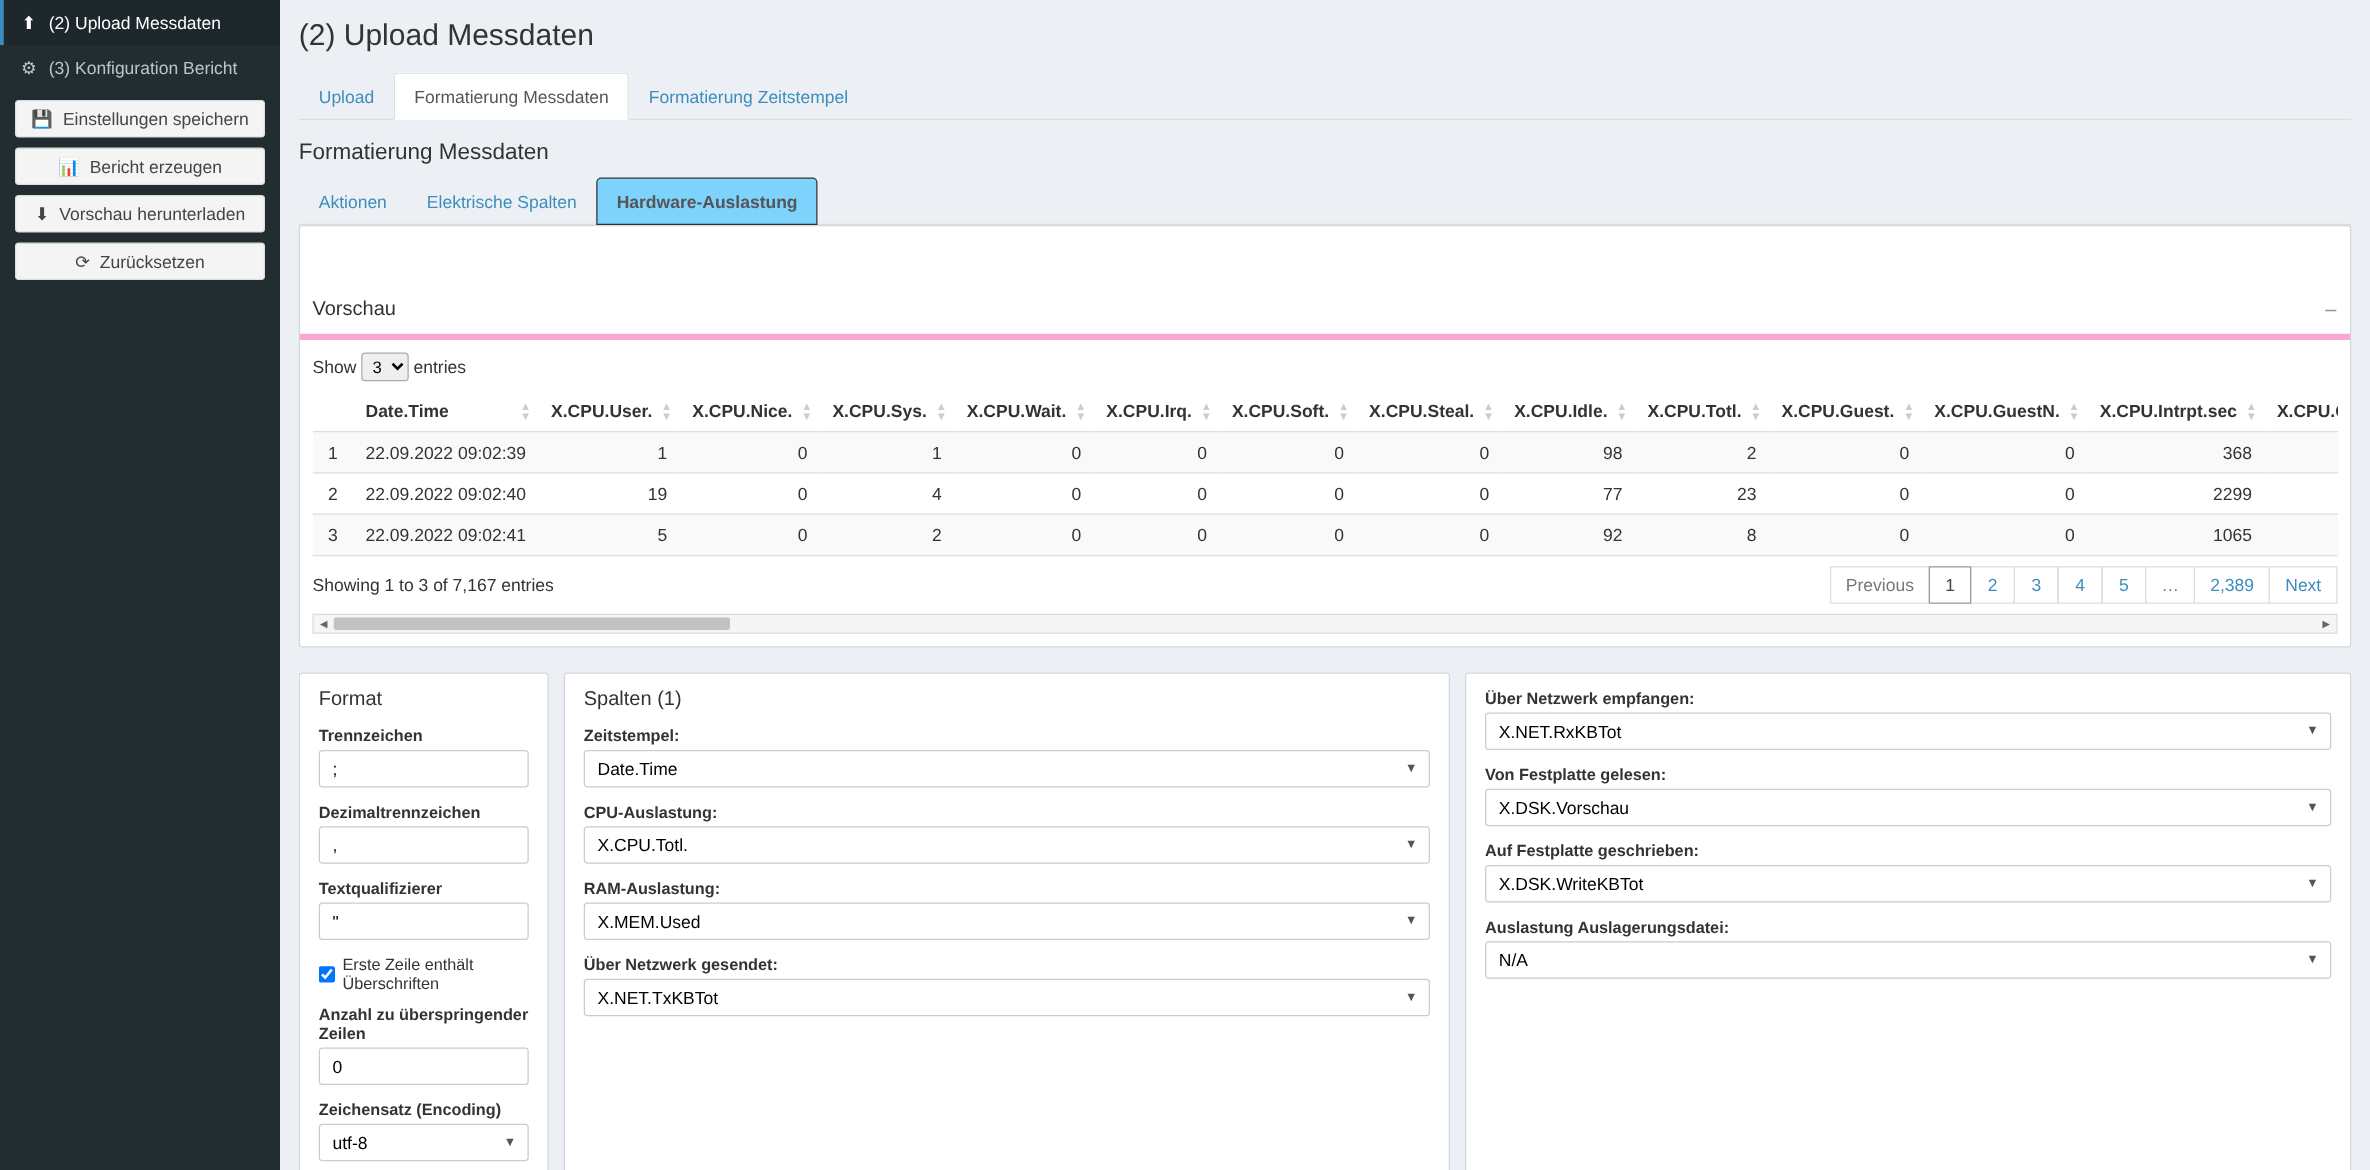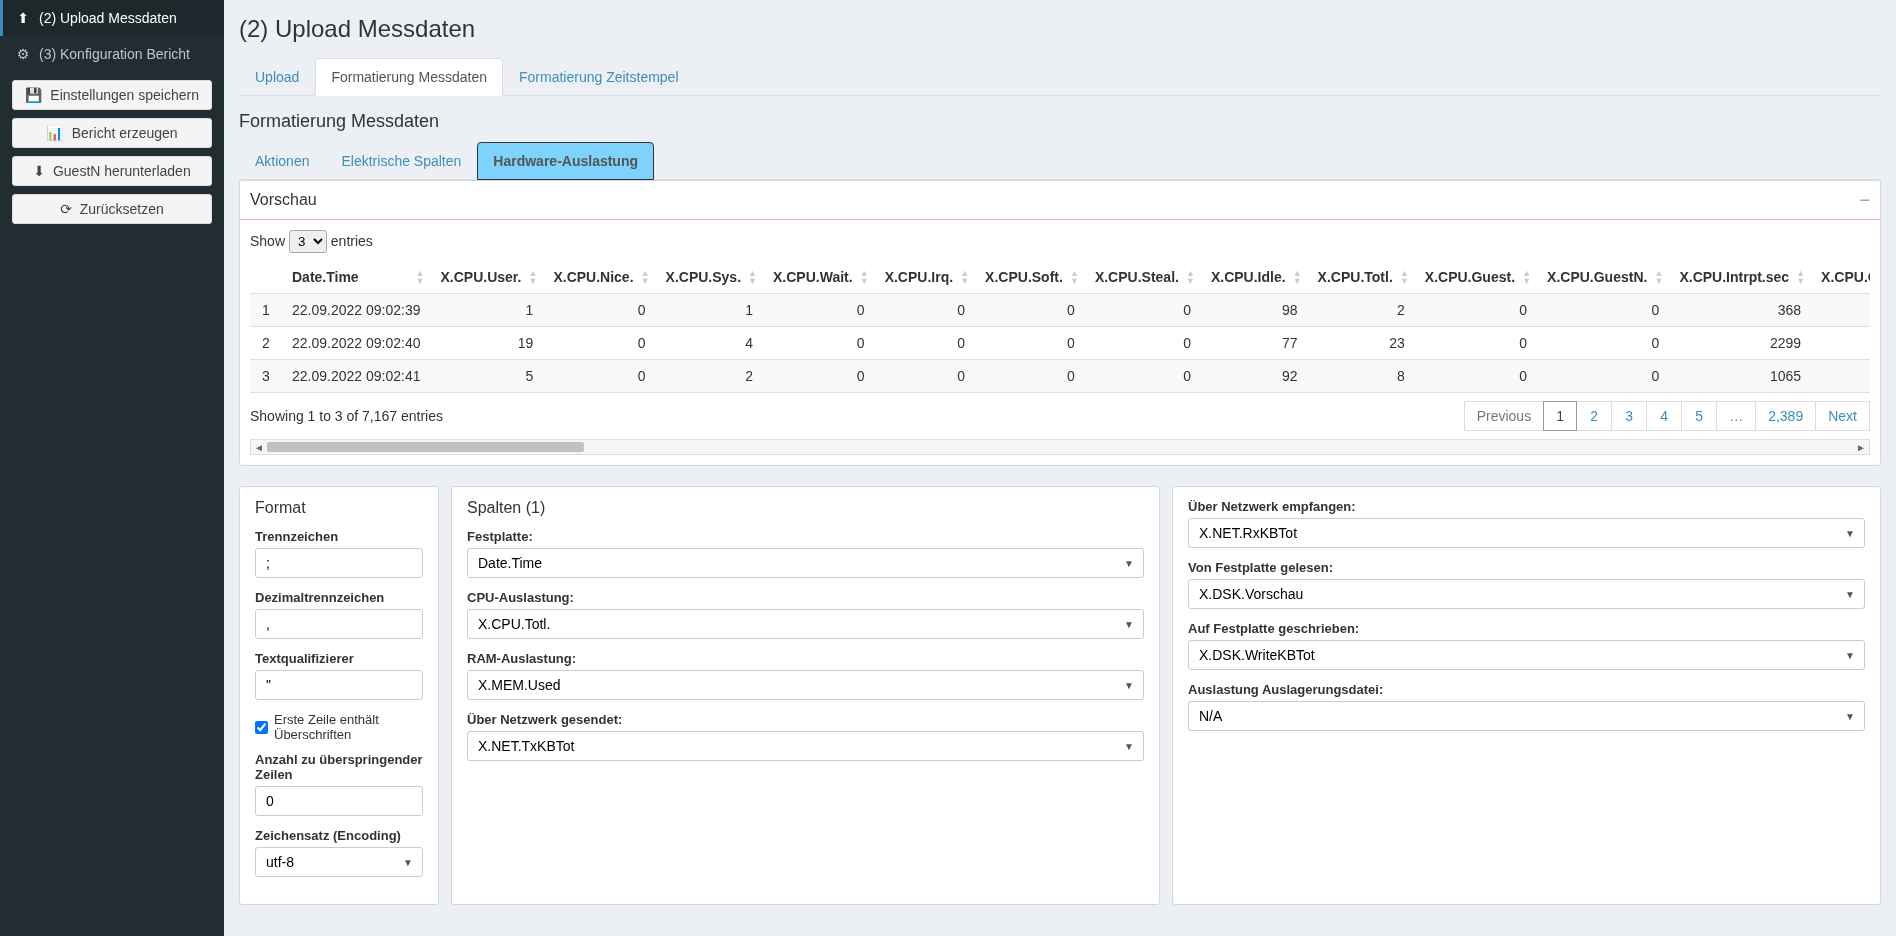--- a/index.html
+++ b/index.html
@@ -24,21 +24,21 @@
 .nav-tabs { list-style: none; border-bottom: 1px solid #ddd; display: flex; margin-bottom: 0; }
 .nav-tabs li { margin-bottom: -1px; }
 .nav-tabs li a { display: block; padding: 10px 15px; color: #3c8dbc; text-decoration: none; border: 1px solid transparent; border-radius: 4px 4px 0 0; cursor: pointer; }
 .nav-tabs li.active a { color: #555; background: #fff; border-color: #ddd #ddd transparent; cursor: default; }
 .nav-tabs.inner li.active a { border: 1px solid #333; background: #7dd3fc; font-weight: bold; }
 
 h3.section-title { font-size: 18px; font-weight: 500; margin: 15px 0 10px; }
 
 
 .box { background: #fff; border: 1px solid #d2d6de; border-radius: 3px; margin-bottom: 20px; }
-.box-header { padding: 10px; border-bottom: 1px solid #f9a8d4; display: flex; justify-content: space-between; align-items: center; }
+.box-header { padding: 10px; border-bottom: 5px solid #f9a8d4; display: flex; justify-content: space-between; align-items: center; margin-top: 48px; }
 .box-title { font-size: 16px; font-weight: 400; }
 .box-body { padding: 10px; }
 .box-tools { color: #999; cursor: pointer; font-size: 18px; line-height: 1; }
 
 
 .dt-length { margin-bottom: 8px; }
 .dt-length select { padding: 2px 4px; border: 1px solid #aaa; border-radius: 3px; }
 .table-scroll { overflow-x: auto; border-bottom: 1px solid #ddd; }
 table.data { width: 100%; border-collapse: collapse; white-space: nowrap; }
 table.data th, table.data td { padding: 8px 10px; text-align: right; border-top: 1px solid #ddd; }
@@ -94,21 +94,21 @@
       <button class="btn">
         <span class="icon">💾</span>
         <span>Einstellungen speichern</span>
       </button>
       <button class="btn">
         <span class="icon">📊</span>
         <span>Bericht erzeugen</span>
       </button>
       <button class="btn">
         <span class="icon">⬇</span>
-        <span>GuestN herunterladen</span>
+        <span>Vorschau herunterladen</span>
       </button>
       <button class="btn">
         <span class="icon">⟳</span>
         <span>Zurücksetzen</span>
       </button>
     </div>
   </aside>
 
   <main class="content">
     <h1 class="page-title">(2) Upload Messdaten</h1>
@@ -298,21 +298,21 @@
           <div class="select-wrap">
             <button class="form-control">utf-8</button>
             <span class="caret">▼</span>
           </div>
         </div>
       </div>
 
       <div class="panel col-lg">
         <h4>Spalten (1)</h4>
         <div class="form-group">
-          <label>Festplatte:</label>
+          <label>Zeitstempel:</label>
           <div class="select-wrap"><button class="form-control">Date.Time</button><span class="caret">▼</span></div>
         </div>
         <div class="form-group">
           <label>CPU-Auslastung:</label>
           <div class="select-wrap"><button class="form-control">X.CPU.Totl.</button><span class="caret">▼</span></div>
         </div>
         <div class="form-group">
           <label>RAM-Auslastung:</label>
           <div class="select-wrap"><button class="form-control">X.MEM.Used</button><span class="caret">▼</span></div>
         </div>

